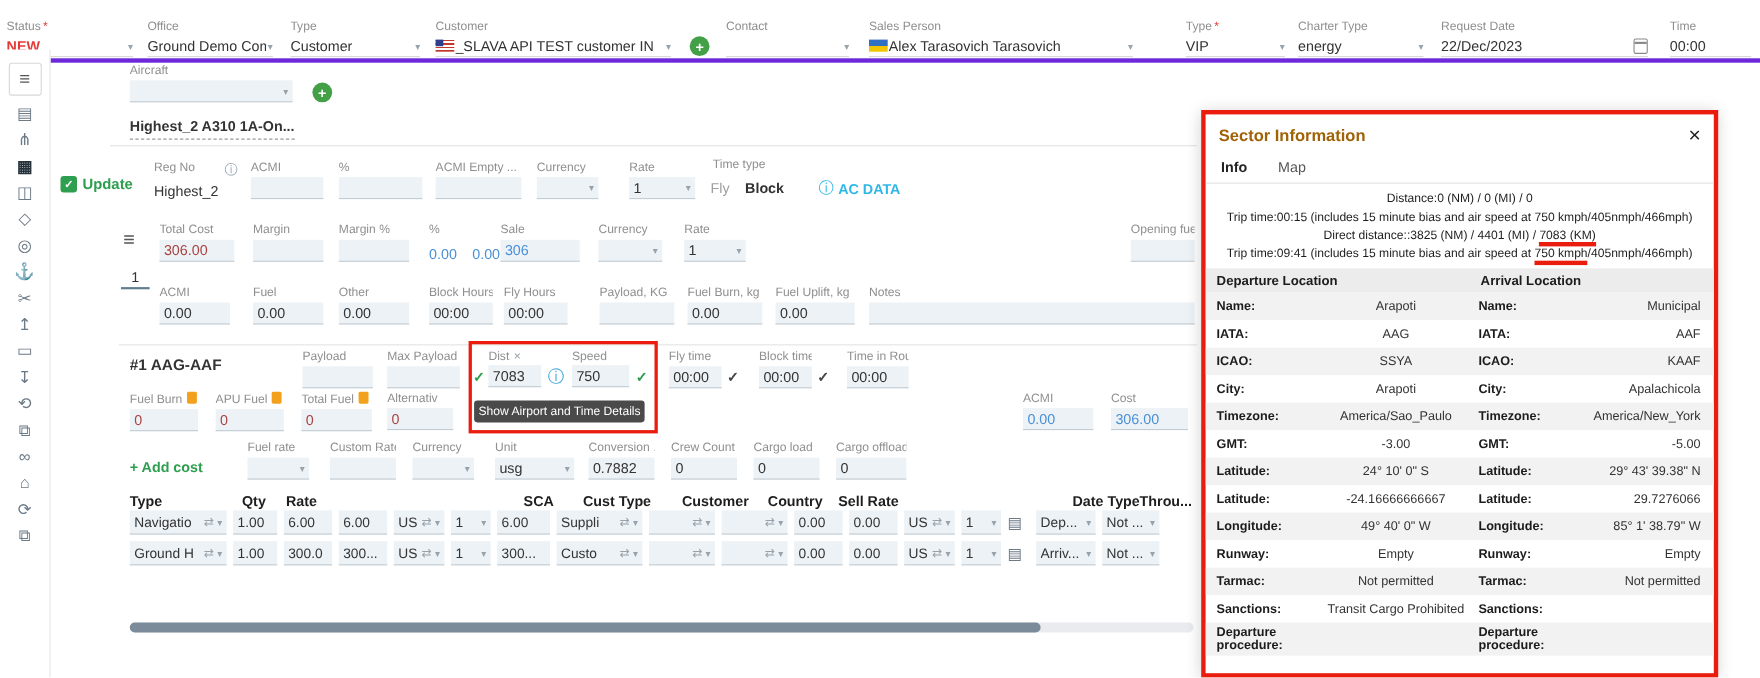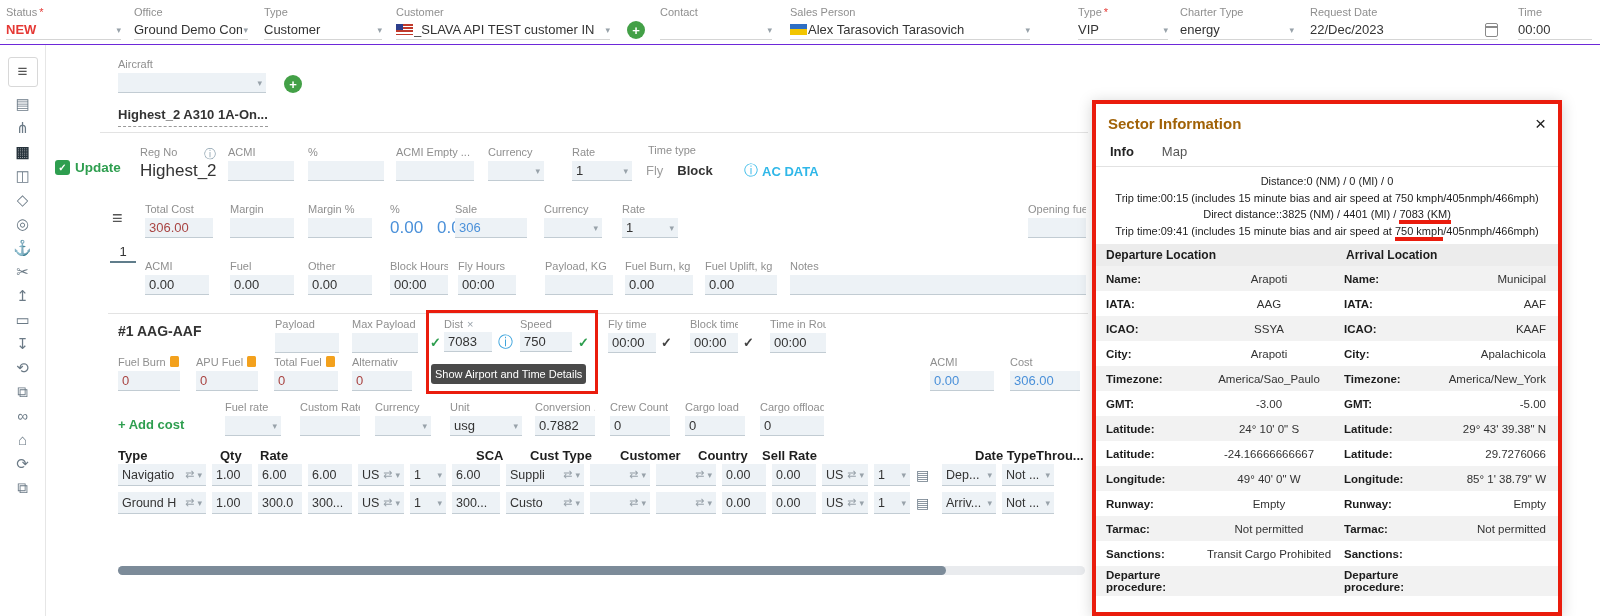--- a/index.html
+++ b/index.html
@@ -9,32 +9,32 @@
 .lbl{font-size:11px;color:#8f8f8f;white-space:nowrap;overflow:hidden}
 .req{color:#e53935;margin-left:2px}
 .bold{font-weight:bold}
 .red{color:#e53935}
 .c-red{color:#a94442}
 .c-blue{color:#4a90d9}
 .green{color:#2e9e4f}
 .cyan{color:#2fb7e8}
 .chev{color:#98a2aa;font-size:9px;flex:none}
 .swap{color:#98a2aa;font-size:11px;flex:none}
-.topbar{position:absolute;left:0;top:0;width:1600px;height:45px;border-bottom:1px solid #6d28d9;background:#fff}
+.topbar{position:absolute;left:0;top:12px;width:1600px;height:45px;border-bottom:4px solid #6d28d9;background:#fff}
 .tbf{position:absolute;top:6px;display:flex;flex-direction:column;gap:2px}
 .tbf .val{height:20px;border-bottom:1px solid #d5d5d5;display:flex;align-items:center;font-size:13px;gap:1px}
 .vtxt{flex:1;white-space:nowrap;overflow:hidden}
 .sidebar{position:absolute;left:0;top:45px;width:46px;height:571px;border-right:1px solid #e6e6e6;display:flex;flex-direction:column;align-items:center;padding-top:12px;gap:9px;background:#fff}
 .menu-box{width:30px;height:30px;border:1px solid #d8d8d8;border-radius:3px;display:flex;align-items:center;justify-content:center;font-size:17px;color:#555;cursor:pointer}
 .sb-ico{font-size:15px;color:#6b7a86;line-height:1;cursor:pointer}
 .sb-ico.active{color:#26323b;font-weight:bold}
 .plusbtn{width:18px;height:18px;border-radius:50%;background:#43a047;color:#fff;display:flex;align-items:center;justify-content:center;font-size:13px;font-weight:bold;cursor:pointer}
 .fb{position:absolute;display:flex;flex-direction:column;gap:3px}
 .inp{height:20px;background:#edf2f6;border-bottom:1px solid #c2ccd3;display:flex;align-items:center;padding:0 4px;font-size:13px;color:#333;white-space:nowrap;overflow:hidden;gap:3px}
-.txtv{height:20px;display:flex;align-items:flex-end;font-size:17px;gap:14px}
+.txtv{height:20px;display:flex;align-items:flex-end;font-size:13px;gap:14px}
 .hline{position:absolute;height:1px;background:#e3e3e3}
 .flag-us{width:17px;height:11px;flex:none;background:repeating-linear-gradient(180deg,#c0392b 0,#c0392b 1.6px,#fff 1.6px,#fff 3.2px);position:relative}
 .flag-us::after{content:"";position:absolute;left:0;top:0;width:7px;height:6px;background:#2c3e8c}
 .flag-ua{width:17px;height:11px;flex:none;background:linear-gradient(180deg,#2f6fc4 50%,#f2c500 50%)}
 .cal{width:13px;height:14px;border:1.5px solid #8a8a8a;border-radius:2px;position:relative;flex:none}
 .cal::before{content:"";position:absolute;top:2.5px;left:0;right:0;height:2px;background:#8a8a8a}
 .upd-ico{width:15px;height:15px;background:#2e9e4f;color:#fff;border-radius:3px;display:flex;align-items:center;justify-content:center;font-size:10px;font-weight:bold}
 .fuel-ico{display:inline-block;width:9px;height:11px;background:#f3a11d;border-radius:1.5px;margin-left:4px;vertical-align:-1px}
 .tooltip{position:absolute;background:#4a4a4a;color:#fff;font-size:11px;padding:4px 4px;border-radius:3px;white-space:nowrap;z-index:40}
 .anno{position:absolute;border:3px solid #ea1c0d;z-index:35;pointer-events:none}

